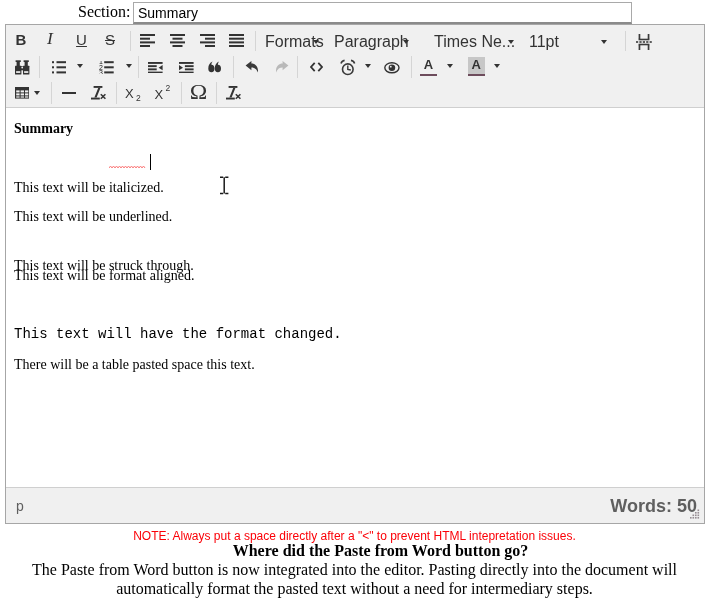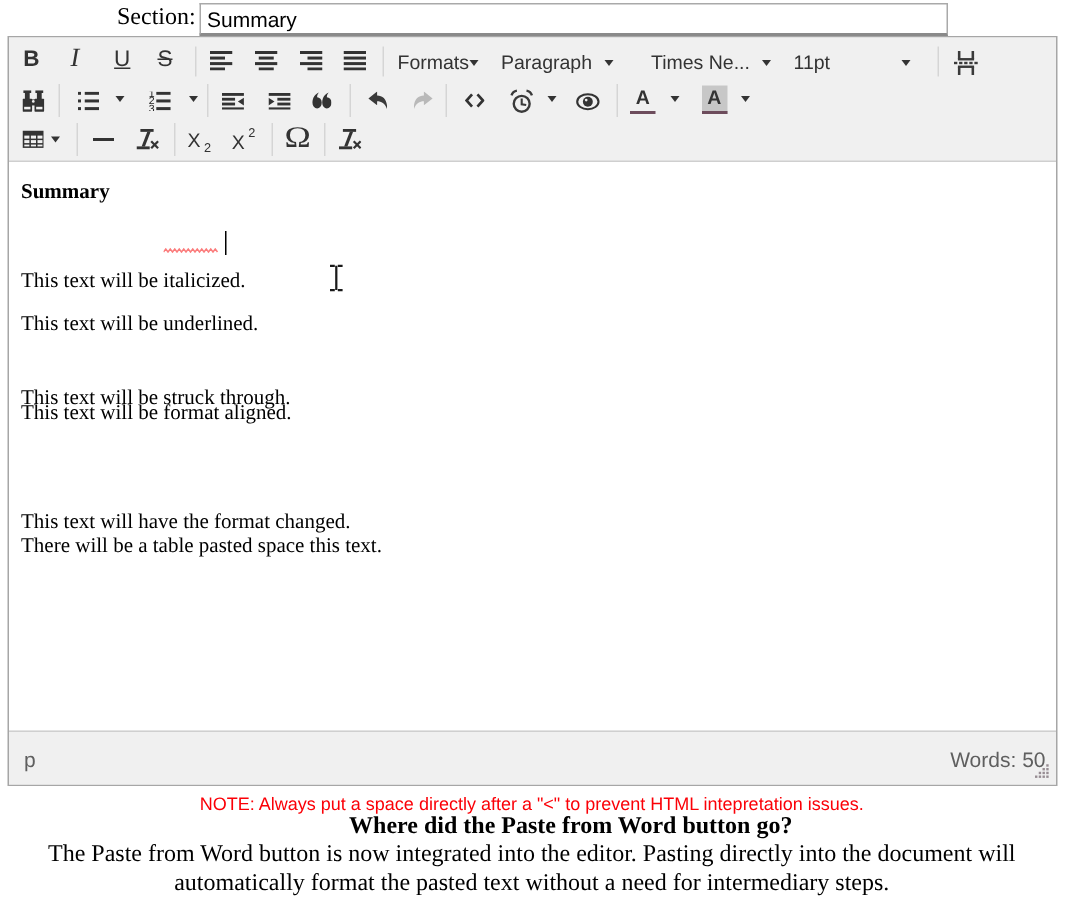--- a/index.html
+++ b/index.html
@@ -3,21 +3,21 @@
 <meta charset="utf-8">
 <style>
   html,body{margin:0;padding:0;background:#fff;}
   body{width:718px;height:601px;position:relative;font-family:"Liberation Sans",sans-serif;overflow:hidden;}
   .abs{position:absolute;}
   .serif{font-family:"Liberation Serif",serif;}
   #editor{position:absolute;left:5px;top:24px;width:698px;height:498px;border:1px solid #a6a6a6;background:#fff;}
   #toolbar{position:absolute;left:0;top:0;width:698px;height:82px;background:#f0f0f0;border-bottom:1px solid #cfcfcf;}
   .d{position:absolute;width:1px;background:#d5d5d5;}
   .c{position:absolute;width:0;height:0;border-left:3.5px solid transparent;border-right:3.5px solid transparent;border-top:4px solid #333;}
-  .t{position:absolute;font-size:13px;color:#333;line-height:14px;white-space:nowrap;}
+  .t{position:absolute;font-size:16px;color:#333;line-height:14px;white-space:nowrap;}
   .g{position:absolute;color:#333;line-height:15px;white-space:nowrap;}
   #statusbar{position:absolute;left:0;top:462px;width:698px;height:35px;background:#f0f0f0;border-top:1px solid #cfcfcf;color:#5f5f5f;}
   .ctext{position:absolute;left:8px;font-family:"Liberation Serif",serif;font-size:14px;line-height:15px;color:#000;white-space:nowrap;}
 </style>
 </head>
 <body>
 
   <div class="abs serif" style="left:78px;top:1.6px;font-size:16px;line-height:19px;">Section:</div>
   <input class="abs" style="left: 133px; top: 2px; width: 499px; height: 22px; border-width: 1px 1px 2px; border-style: solid; border-color: rgb(169, 169, 169) rgb(169, 169, 169) rgb(138, 138, 138); border-image: initial; box-sizing: border-box; font-family: &quot;Liberation Sans&quot;, sans-serif; font-size: 14px; padding: 1px 0px 0px 4px; margin: 0px; background: rgb(255, 255, 255); color: rgb(0, 0, 0);" value="Summary">
 
@@ -256,41 +256,41 @@
         </g>
       </svg>
     </div>
 
     <div id="content" class="abs" style="left:0;top:83px;width:698px;height:379px;background:#fff;overflow:hidden;">
       <div class="ctext" style="top:12.5px;font-weight:bold;">Summary</div>
       <div class="ctext" style="top:71.5px;">This text will be italicized.</div>
       <div class="ctext" style="top:101px;">This text will be underlined.</div>
       <div class="ctext" style="top:130.5px;margin-top:19px;">This text will be struck through.</div>
       <div class="ctext" style="top:160px;">This text will be format aligned.</div>
-      <div class="ctext" style="top:233px;">This text will have the format changed.</div>
+      <div class="ctext" style="top:219px;font-family:Liberation Mono, monospace;">This text will have the format changed.</div>
       <div class="ctext" style="top:248.5px;">There will be a table pasted space this text.</div>
 
       <svg class="abs" style="left:103px;top:56.8px;" width="37" height="4">
         <path d="M0,3 L1.5,1 L3,3 L4.5,1 L6,3 L7.5,1 L9,3 L10.5,1 L12,3 L13.5,1 L15,3 L16.5,1 L18,3 L19.5,1 L21,3 L22.5,1 L24,3 L25.5,1 L27,3 L28.5,1 L30,3 L31.5,1 L33,3 L34.5,1 L36,3" stroke="#fb7c7c" stroke-width="1" fill="none"></path>
       </svg>
 
       <div class="abs" style="left:144px;top:46px;width:1.4px;height:16px;background:#000;"></div>
 
       <svg class="abs" style="left:213px;top:68px;" width="11" height="19">
         <g stroke="#1a1a1a" stroke-width="1.5" fill="none">
           <path d="M1,1.2 L4.2,1.2 M6.2,1.2 L9.4,1.2"></path>
           <path d="M5.2,1.2 L5.2,17.4"></path>
           <path d="M1,17.4 L4.2,17.4 M6.2,17.4 L9.4,17.4"></path>
         </g>
       </svg>
     </div>
 
     <div id="statusbar">
       <div class="abs" style="left:10px;top:10px;font-size:14px;line-height:16px;">p</div>
-      <div class="abs" style="right:7px;top:9.5px;font-size:14px;line-height:16px;">Words: 50</div>
+      <div class="abs" style="right:7px;top:9.5px;font-size:18px;line-height:16px;font-weight:bold;">Words: 50</div>
 
       <svg class="abs" style="right:4px;bottom:4px;" width="10" height="10">
         <g fill="#978d93">
           <rect x="7.5" y="0.5" width="1.6" height="1.6"></rect>
           <rect x="5" y="3" width="1.6" height="1.6"></rect>
           <rect x="7.5" y="3" width="1.6" height="1.6"></rect>
           <rect x="2.5" y="5.5" width="1.6" height="1.6"></rect>
           <rect x="5" y="5.5" width="1.6" height="1.6"></rect>
           <rect x="7.5" y="5.5" width="1.6" height="1.6"></rect>
           <rect x="0" y="8" width="1.6" height="1.6"></rect>

